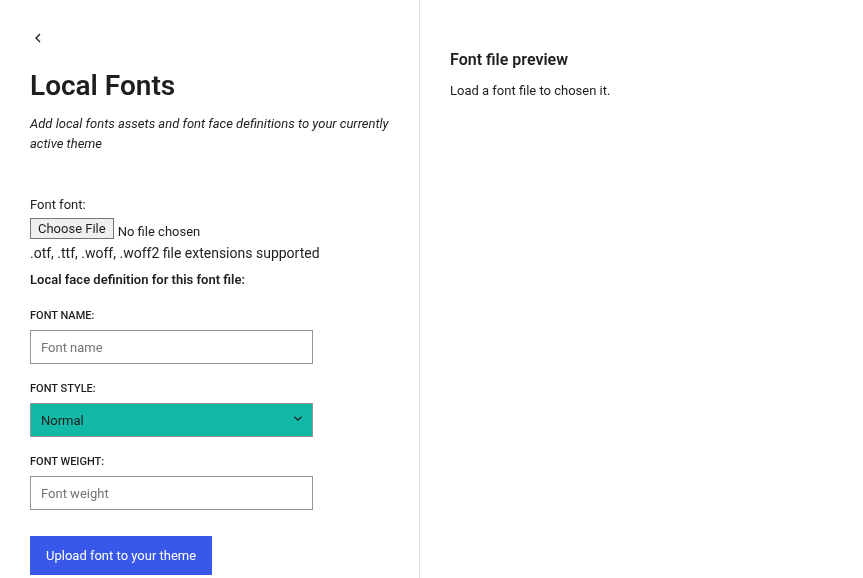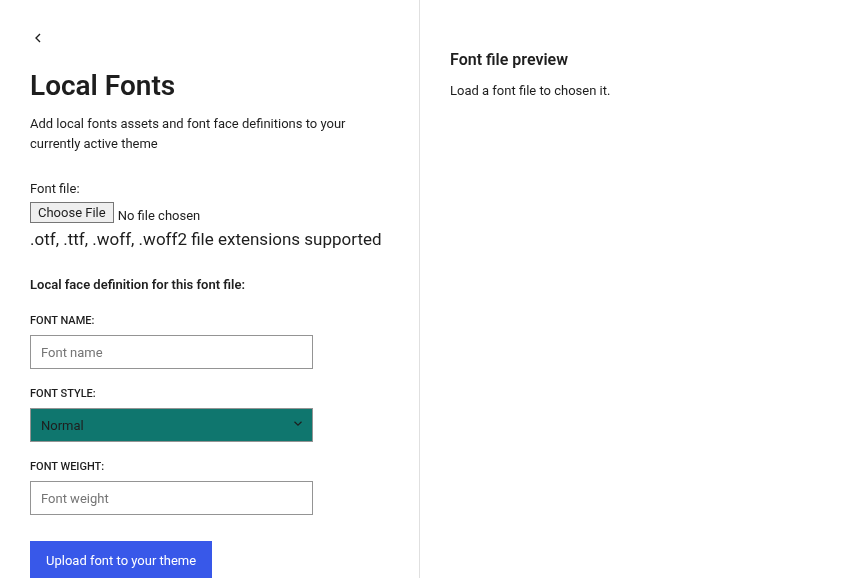--- a/index.html
+++ b/index.html
@@ -42,21 +42,22 @@
     h1.page-title {
       font-size: 28px;
       font-weight: 600;
       margin-bottom: 12px;
       color: #1e1e1e;
     }
     .page-desc {
       font-size: 13px;
       color: #1e1e1e;
       line-height: 1.5;
-      margin-bottom: 28px;
+      margin-bottom: 44px;
+      font-style: italic;
     }
     .field-label {
       font-size: 13px;
       color: #1e1e1e;
       margin-bottom: 6px;
       display: block;
     }
     .file-row {
       display: flex;
       align-items: flex-end;
@@ -70,23 +71,23 @@
       background: #efefef;
       color: #1e1e1e;
       cursor: pointer;
       font-family: inherit;
     }
     .file-status {
       font-size: 13px;
       color: #1e1e1e;
     }
     .file-hint {
-      font-size: 17px;
-      color: #1e1e1e;
-      margin-bottom: 28px;
+      font-size: 14px;
+      color: #1e1e1e;
+      margin-bottom: 11px;
     }
     .section-title {
       font-size: 13px;
       font-weight: 600;
       color: #1e1e1e;
       margin-bottom: 22px;
     }
     .form-field {
       margin-bottom: 18px;
     }
@@ -115,21 +116,21 @@
       width: 283px;
     }
     .select-input {
       width: 100%;
       height: 34px;
       border: 1px solid #949494;
       padding: 0 30px 0 10px;
       font-size: 13px;
       font-family: inherit;
       color: #1e1e1e;
-      background: #0f766e;
+      background: #14b8a6;
       appearance: none;
       -webkit-appearance: none;
       cursor: pointer;
     }
     .select-chevron {
       position: absolute;
       right: 8px;
       top: 50%;
       transform: translateY(-50%);
       pointer-events: none;
@@ -167,21 +168,21 @@
     <span>
       <svg viewBox="0 0 24 24" fill="none" stroke="currentColor" stroke-width="2">
         <polyline points="15 18 9 12 15 6"></polyline>
       </svg>
     </span>
   </button>
 
   <h1 class="page-title">Local Fonts</h1>
   <p class="page-desc">Add local fonts assets and font face definitions to your currently active theme</p>
 
-  <label class="field-label">Font file:</label>
+  <label class="field-label">Font font:</label>
   <div class="file-row">
     <button class="choose-file-btn">Choose File</button>
     <span class="file-status">No file chosen</span>
   </div>
   <div class="file-hint">.otf, .ttf, .woff, .woff2 file extensions supported</div>
 
   <div class="section-title">Local face definition for this font file:</div>
 
   <div class="form-field">
     <label class="form-label">FONT NAME:</label>

